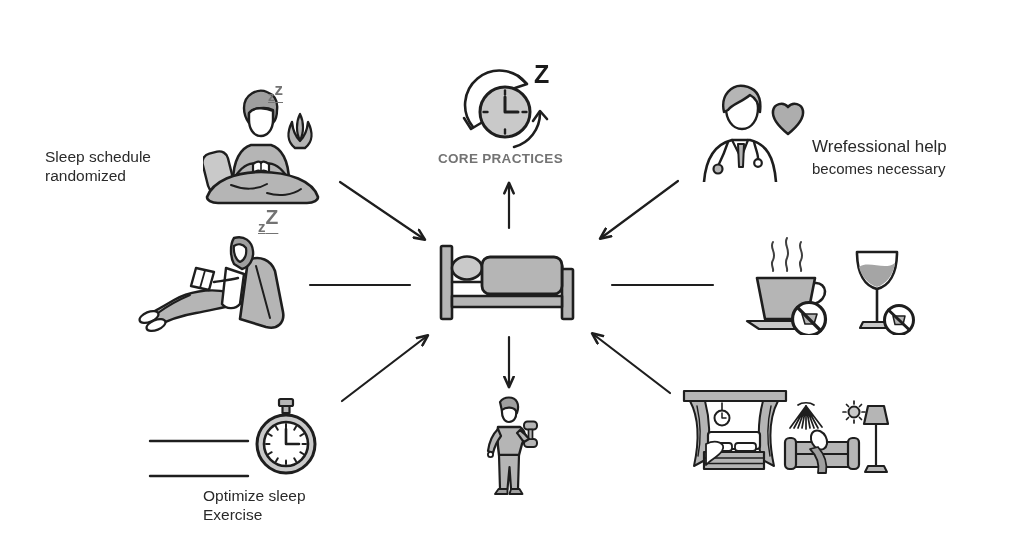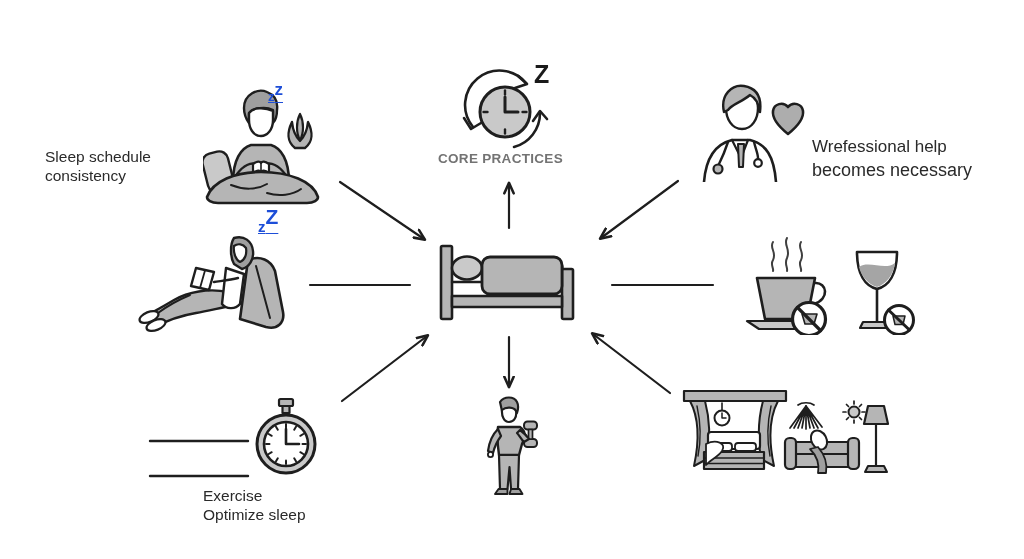--- a/index.html
+++ b/index.html
@@ -8,23 +8,23 @@
     font-family:"Liberation Sans",sans-serif;color:#2a2a2a;overflow:hidden;
   }
   .node{position:absolute;}
   .lbl{position:absolute;color:#2a2a2a;}
   .lbl.center{text-align:left;}
   .l-sleep{left:45px;top:147px;width:175px;font-size:15.5px;line-height:19px;}
   .l-winddown{left:105px;top:344px;width:155px;font-size:16px;}
   .l-extiming{left:203px;top:486px;width:160px;font-size:15.5px;line-height:19px;}
   .l-core{left:438px;top:151px;width:145px;font-size:13.5px;font-weight:700;letter-spacing:.3px;color:#737373;}
   .l-help1{left:812px;top:137px;font-size:17px;}
-  .l-help2{left:812px;top:160px;font-size:18px;}
+  .l-help2{left:812px;top:160px;font-size:15px;}
   .l-env{left:693px;top:483px;width:185px;font-size:16.5px;}
-  .zz{position:absolute;font-weight:700;color:#1d4ed8;text-decoration:underline;}
+  .zz{position:absolute;font-weight:700;color:#737373;text-decoration:underline;}
   .zz .z1{font-size:13px;}
   .zz .z2{font-size:17px;position:relative;top:-6px;}
   .zz-reader .z1{font-size:15px;}
   .zz-reader .z2{font-size:21px;top:-8px;}
   .z-core{position:absolute;left:534px;top:60px;font-size:25px;font-weight:700;color:#1a1a1a;}
   svg{display:block;}
 </style>
 </head>
 <body>
 
@@ -101,21 +101,21 @@
         <path d="M28,105 C40,110 54,110 64,104" fill="none" stroke-width="2"></path>
         <path d="M64,113 C76,117 90,115 98,109" fill="none" stroke-width="2"></path>
       </g>
     </svg>
   </div>
   <div class="zz" style="left:268px;top:86px;">
     <span class="z1">z</span><span class="z2">z</span>
   </div>
   <div class="lbl l-sleep center">
     <div>Sleep schedule</div>
-    <div>consistency</div>
+    <div>randomized</div>
   </div>
 
   <div class="node" style="left:130px;top:228px;">
     <svg width="160" height="110" viewBox="0 0 160 110">
       <g stroke="#1e1e1e" stroke-linejoin="round" stroke-linecap="round">
         <path d="M118,32 C130,27 141,32 145,43 L153,84 C155,95 147,102 136,99 L110,91 Z" fill="#b5b5b5" stroke-width="2.6"></path>
         <path d="M126,38 L140,90" fill="none" stroke-width="2"></path>
         <path d="M98,64 C78,60 58,64 44,72 C34,78 23,84 16,88 L25,99 C38,92 54,87 66,85 C80,83 92,79 102,78 Z" fill="#b5b5b5" stroke-width="2.4"></path>
         <path d="M60,67 C48,72 36,79 28,85" fill="none" stroke-width="2"></path>
         <ellipse cx="19" cy="89" rx="10" ry="5" transform="rotate(-22 19 89)" fill="#ffffff" stroke-width="2.2"></ellipse>
@@ -154,22 +154,22 @@
           <line x1="131.8" y1="33.7" x2="130" y2="30.7"></line>
           <line x1="140" y1="31.5" x2="140" y2="28"></line>
           <line x1="148.2" y1="33.7" x2="150" y2="30.7"></line>
           <line x1="154.3" y1="39.8" x2="157.3" y2="38"></line>
         </g>
         <path d="M140,48 L140,33 M140,48 L153,48" fill="none" stroke-width="2.6"></path>
       </g>
     </svg>
   </div>
   <div class="lbl l-extiming center">
+    <div>Optimize sleep</div>
     <div>Exercise</div>
-    <div>Optimize sleep</div>
   </div>
 
   <div class="node" style="left:698px;top:82px;">
     <svg width="110" height="100" viewBox="0 0 110 100">
       <g stroke="#1e1e1e" stroke-linejoin="round" stroke-linecap="round">
         <path d="M90,52 C80,44 74,37 75,29 C76,22 85,19 90,25 C95,19 104,22 105,29 C106,37 100,44 90,52 Z" fill="#adadad" stroke-width="2.6"></path>
         <path d="M6,100 C8,74 18,62 34,58 L52,58 C68,62 76,74 78,100" fill="#ffffff" stroke-width="2.6"></path>
         <path d="M34,58 L43,76 M50,58 L43,76" fill="none" stroke-width="2.2"></path>
         <path d="M40,62 L46,62 L45,85 L41,85 Z" fill="#b5b5b5" stroke-width="2"></path>
         <path d="M30,60 C26,72 23,78 21,82" fill="none" stroke-width="2.4"></path>

